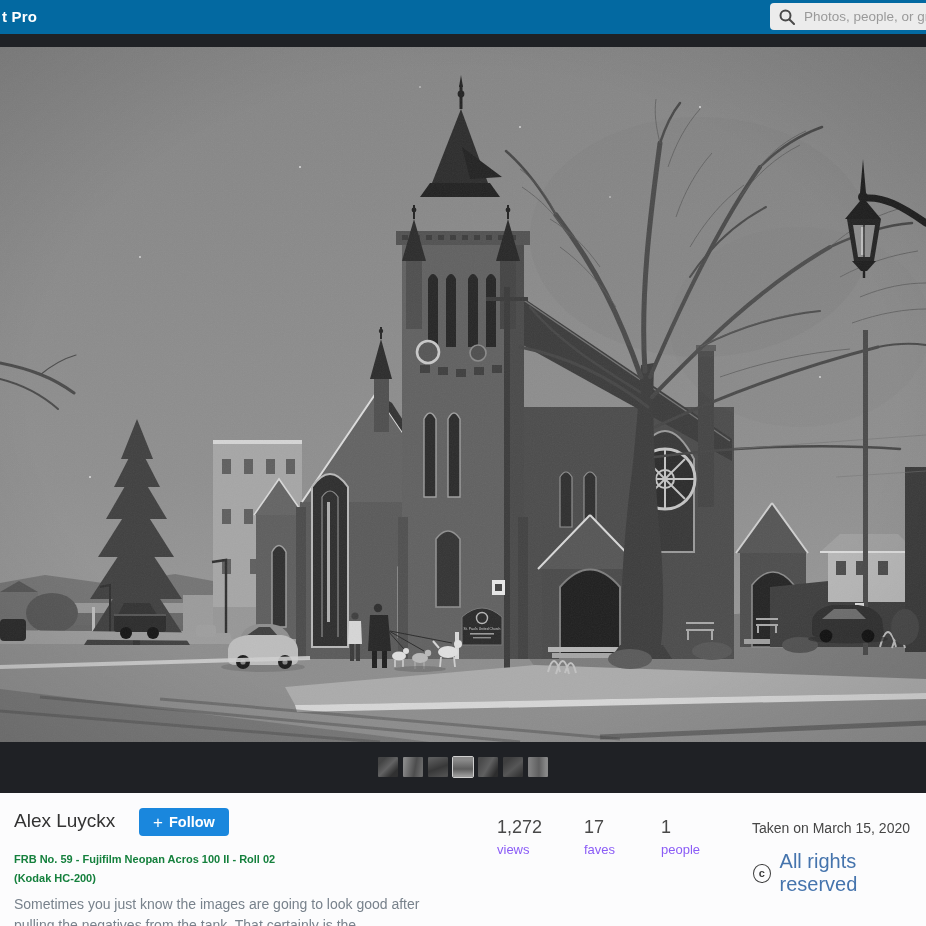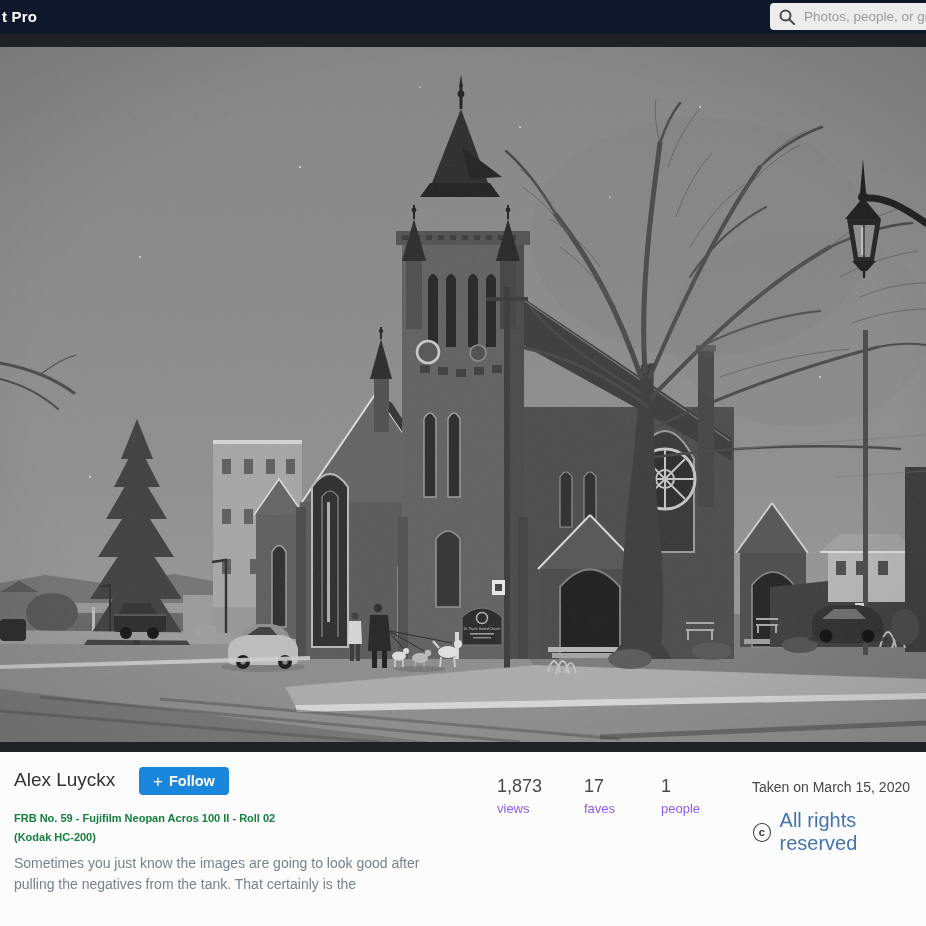--- a/index.html
+++ b/index.html
@@ -2,42 +2,42 @@
 <html><head>
 <meta charset="utf-8">
 <style>
   html,body{margin:0;padding:0;}
   body{
     width:926px;height:926px;overflow:hidden;position:relative;
     font-family:"Liberation Sans","DejaVu Sans",sans-serif;
     background:#fcfcfd;
   }
   
-  .topbar{position:absolute;left:0;top:0;width:926px;height:34px;background:#0f172a;z-index:5;}
+  .topbar{position:absolute;left:0;top:0;width:926px;height:34px;background:#0369a1;z-index:5;}
   .pro-label{position:absolute;left:2px;top:8px;color:#fff;font-size:15px;font-weight:700;letter-spacing:.2px;}
   .searchbox{position:absolute;left:770px;top:3px;width:200px;height:27px;background:#ececec;border-radius:4px;display:flex;align-items:center;overflow:hidden;}
   .searchbox svg{margin:0 7px 0 9px;flex:0 0 auto;}
   .searchbox input{border:none;outline:none;background:transparent;font-size:13.5px;color:#333;width:150px;font-family:inherit;}
   .searchbox input::placeholder{color:#9a9a9a;}
   
   .stage{position:absolute;left:0;top:34px;width:926px;height:759px;background:#1f2125;}
   .photo-wrap{position:absolute;left:0;top:13px;width:926px;height:695px;cursor:zoom-in;}
   
   .filmstrip{position:absolute;left:0;right:0;top:723px;display:flex;justify-content:center;gap:5px;}
   .thumb{width:20px;height:20px;background:#555;border-radius:1px;opacity:.85;cursor:pointer;}
   .thumb.sel{outline:1px solid #cfcfcf;opacity:1;}
   .thumb.t0{background:linear-gradient(135deg,#4a4a4a 20%,#6e6e6e 50%,#333 80%);}
   .thumb.t1{background:linear-gradient(100deg,#9a9a9a 10%,#555 60%,#777 90%);}
   .thumb.t2{background:linear-gradient(160deg,#666 10%,#3c3c3c 55%,#585858 90%);}
   .thumb.t3{background:linear-gradient(180deg,#8a8a8a 15%,#5d5d5d 60%,#9b9b9b 95%);}
   .thumb.t4{background:linear-gradient(120deg,#515151 15%,#6b6b6b 50%,#2f2f2f 85%);}
   .thumb.t5{background:linear-gradient(140deg,#444 20%,#606060 55%,#383838 90%);}
   .thumb.t6{background:linear-gradient(90deg,#8f8f8f 10%,#6a6a6a 55%,#9a9a9a 90%);}
   
-  .info{position:absolute;left:0;top:752px;width:926px;height:114px;background:#fcfcfd;}
+  .info{position:absolute;left:0;top:793px;width:926px;height:114px;background:#fcfcfd;}
   .owner{position:absolute;left:14px;top:17px;font-size:19px;color:#333;cursor:pointer;}
   .follow-btn{position:absolute;left:139px;top:15px;height:28px;padding:0 14px;background:#1a87dd;border:none;border-radius:4px;color:#fff;font-size:14.5px;font-weight:600;display:flex;align-items:center;gap:6px;cursor:pointer;font-family:inherit;}
   .follow-btn .plus{font-size:17px;font-weight:400;line-height:1;}
   .photo-title{position:absolute;left:14px;top:57px;width:460px;font-size:11px;font-weight:700;color:#15803d;line-height:19px;}
   .photo-desc{position:absolute;left:14px;top:101px;width:460px;font-size:14px;color:#78828c;line-height:21px;}
   .stat{position:absolute;top:24px;}
   .stat .val{font-size:18px;color:#484848;}
   .stat .lbl{font-size:13px;color:#8b5cf6;margin-top:4px;}
   .stat-views{left:497px;}
   .stat-faves{left:584px;}
@@ -439,21 +439,21 @@
   <div class="photo-title">
     <div>FRB No. 59 - Fujifilm Neopan Acros 100 II - Roll 02</div>
     <div>(Kodak HC-200)</div>
   </div>
   <div class="photo-desc">
     <div>Sometimes you just know the images are going to look good after</div>
     <div>pulling the negatives from the tank. That certainly is the</div>
   </div>
 
   <div class="stat stat-views">
-    <div class="val">1,873</div>
+    <div class="val">1,272</div>
     <div class="lbl">views</div>
   </div>
   <div class="stat stat-faves">
     <div class="val">17</div>
     <div class="lbl">faves</div>
   </div>
   <div class="stat stat-comments">
     <div class="val">1</div>
     <div class="lbl">people</div>
   </div>

